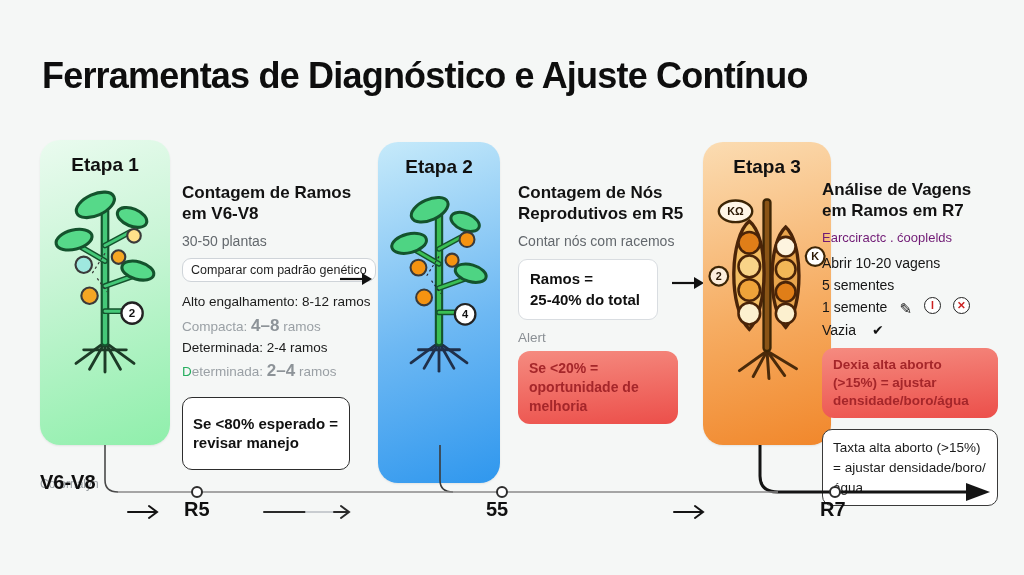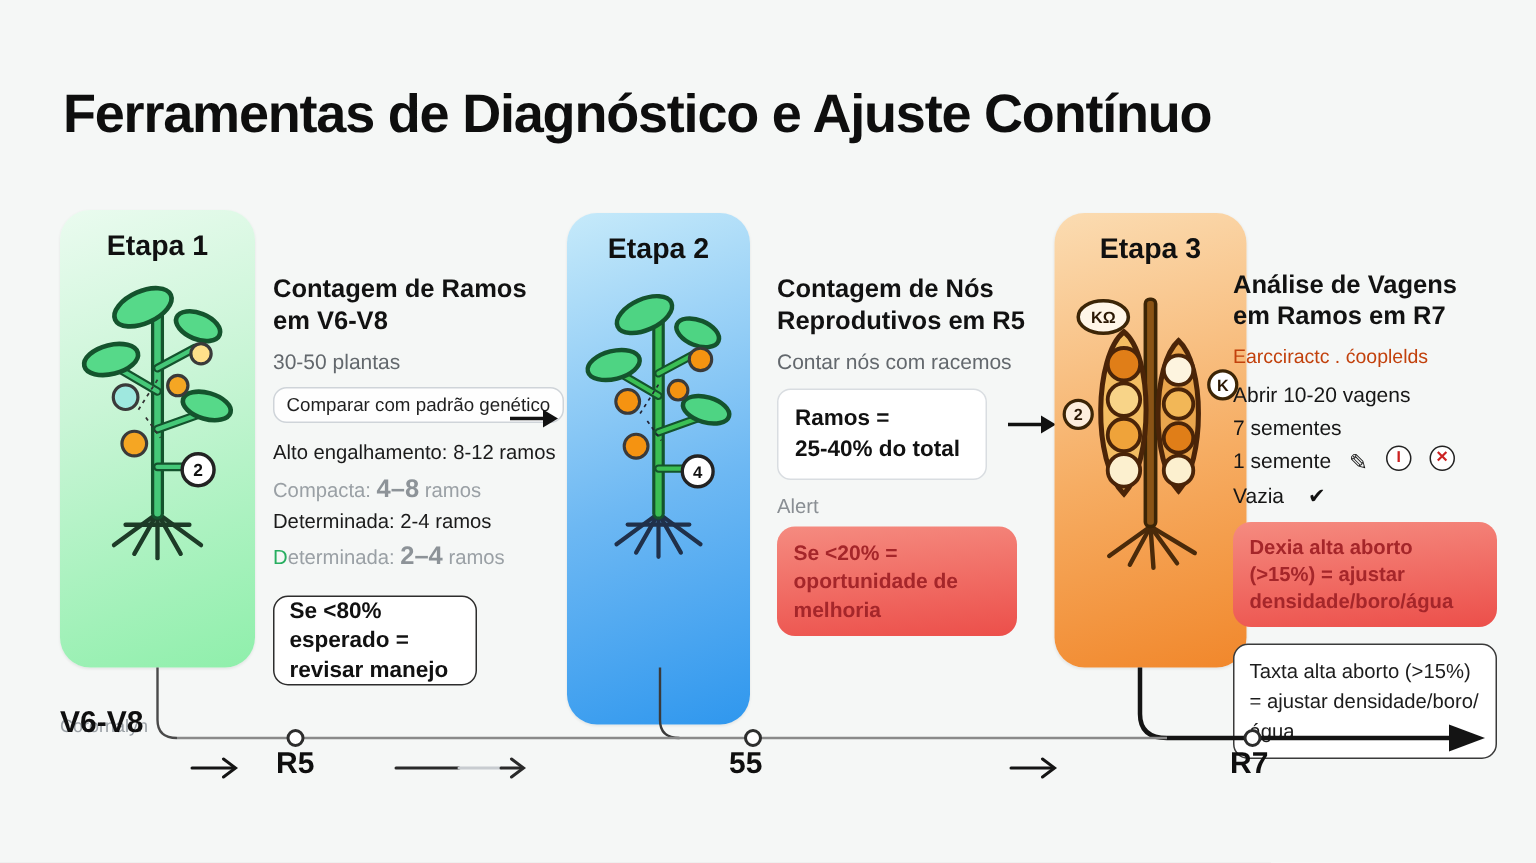--- a/index.html
+++ b/index.html
@@ -42,22 +42,22 @@
     border:1px solid #cfd4d9; border-radius:9px; padding:4px 8px;
     font-size:12.5px; color:#1f1f1f; white-space:nowrap;
   }
   .metrics { margin-top:10px; font-size:13.5px; line-height:1.5; color:#1b1b1b; }
   .metrics .row { white-space:nowrap; }
   .metrics .gray { color:#9aa0a5; }
   .metrics .gray .val { font-size:17px; font-weight:600; color:#8d9398; }
   .metrics .greenstart .pre { display:inline-block; }
   .metrics .greenstart .pre::first-letter { color:#27ae60; }
   .callout {
-    margin-top:13px; width:136px; background:#ffffff;
-    border:1.6px solid #2d2d2d; border-radius:10px; padding:0 10px;
+    margin-top:13px; width:168px; background:#ffffff;
+    border:1.6px solid #2d2d2d; border-radius:10px; padding:16px 10px;
     font-size:15px; font-weight:700; line-height:1.3; color:#111;
   }
   .whitebox {
     margin-top:10px; width:140px; background:#ffffff;
     border:1px solid #d9dde1; border-radius:9px; padding:9px 11px;
     font-size:15px; font-weight:700; line-height:1.35; color:#111;
   }
   .alert-label { margin-top:10px; font-size:13.5px; color:#8a8f94; }
   .redbox {
     margin-top:6px; width:160px;
@@ -238,24 +238,24 @@
       <text x="28" y="30" text-anchor="middle" font-size="11" font-weight="bold" fill="#2b1804">KΩ</text>
       <circle cx="11" cy="92" r="9.5" fill="#fdeedd" stroke="#3c2506" stroke-width="2.2"></circle>
       <text x="11" y="96" text-anchor="middle" font-size="11" font-weight="bold" fill="#2b1804">2</text>
       <circle cx="109" cy="72" r="9.5" fill="#fff" stroke="#3c2506" stroke-width="2.2"></circle>
       <text x="109" y="76" text-anchor="middle" font-size="11" font-weight="bold" fill="#2b1804">K</text>
     </svg>
   </div>
 
   <div class="col" id="col3">
     <h2>Análise de Vagens em Ramos em R7</h2>
-    <div class="sub" style="color:#c2410c; font-size:13px;">Earcciractc . ćooplelds</div>
+    <div class="sub" style="color:#701a75; font-size:13px;">Earcciractc . ćooplelds</div>
     <div class="lines">
       <div>Abrir 10-20 vagens</div>
-      <div>7 sementes</div>
+      <div>5 sementes</div>
       <div class="iconrow">
         <span>1 semente</span>
         <span class="pencil">✎</span>
         <span class="circ">I</span>
         <span class="circ">✕</span>
       </div>
       <div class="iconrow">
         <span>Vazia</span>
         <span class="check">✔</span>
       </div>

